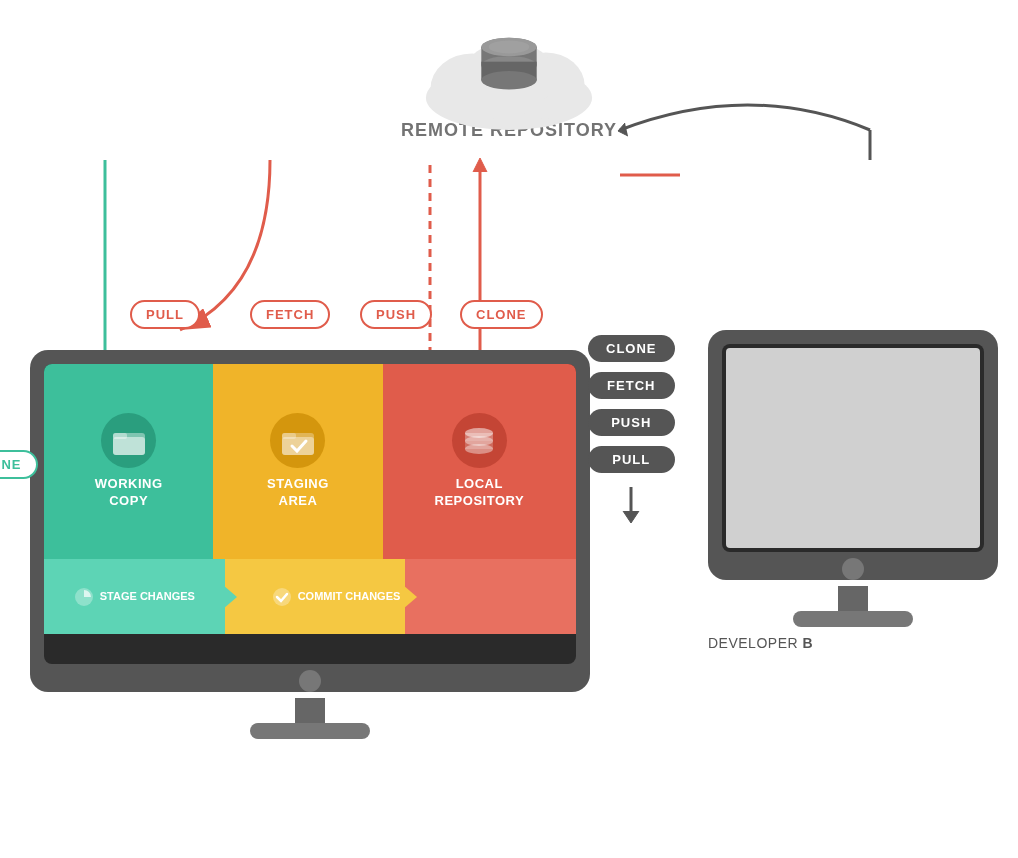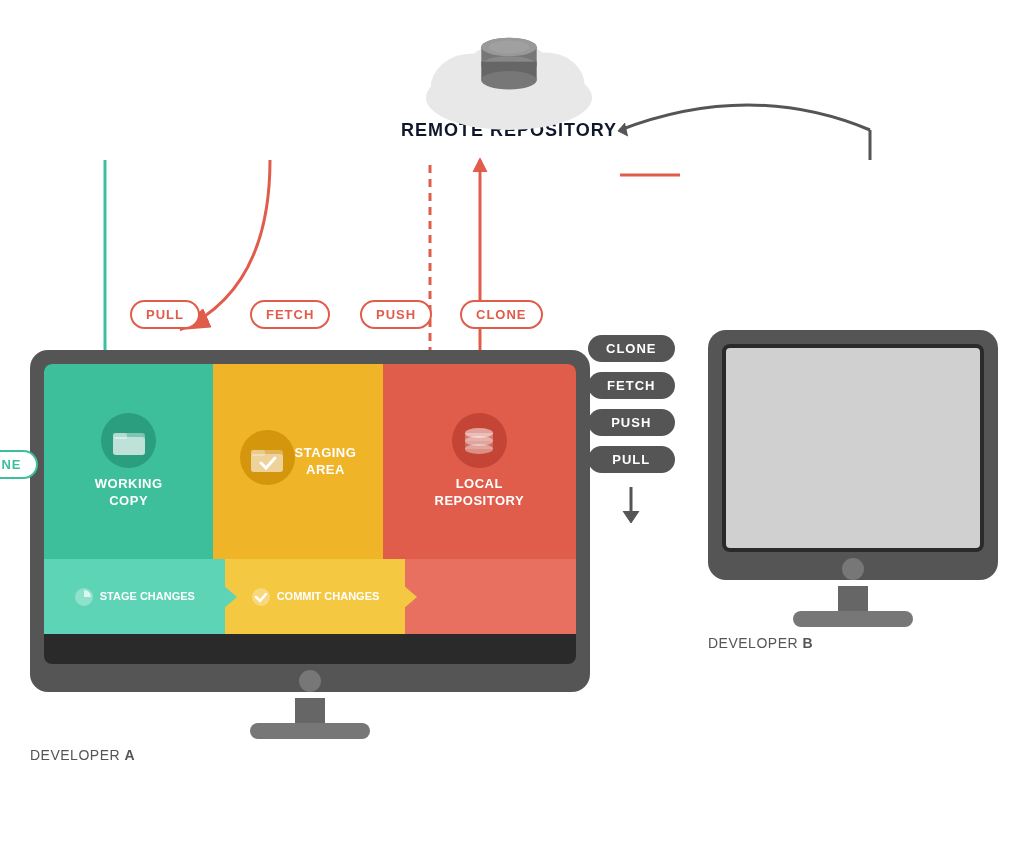--- a/index.html
+++ b/index.html
@@ -35,21 +35,21 @@
       height: 120px;
     }
     .cloud svg {
       width: 220px;
       height: 120px;
     }
     .remote-label {
       font-size: 18px;
       font-weight: 900;
       letter-spacing: 1px;
-      color: #0f172a;
+      color: #737373;
       margin-top: -10px;
       text-align: center;
     }
 
     
     .monitor-a {
       position: absolute;
       left: 30px;
       top: 290px;
       width: 560px;
@@ -89,21 +89,21 @@
       display: flex;
       flex-direction: column;
       align-items: center;
       justify-content: center;
       padding: 10px;
     }
     .staging-area {
       background: #f0b429;
       flex: 1;
       display: flex;
-      flex-direction: row;
+      flex-direction: column;
       align-items: center;
       justify-content: center;
       padding: 10px;
     }
     .local-repo {
       background: #e05c4b;
       flex: 1;
       display: flex;
       flex-direction: column;
       align-items: center;
@@ -145,21 +145,21 @@
       align-items: center;
       justify-content: center;
       padding: 5px;
       position: relative;
     }
     .workflow-sa {
       background: #f5c842;
       flex: 1;
       display: flex;
       align-items: center;
-      justify-content: center;
+      justify-content: flex-end;
       padding: 5px;
       position: relative;
     }
     .workflow-lr {
       background: #e87060;
       flex: 1;
     }
     .workflow-label {
       color: white;
       font-size: 11px;
@@ -411,23 +411,20 @@
             <div class="workflow-lr"></div>
           </div>
         </div>
       </div>
       <div class="monitor-button"></div>
     </div>
     <div class="monitor-stand">
       <div class="stand-neck"></div>
       <div class="stand-base"></div>
     </div>
-    <div class="dev-label">
-      <span>DEVELOPER</span> <strong>A</strong>
-    </div>
   </div>
 
   <div class="monitor-b">
 
     <div style="position:absolute; left:-120px; top:5px; display:flex; flex-direction:column; gap:10px;">
       <div class="dev-b-badge">CLONE</div>
       <div class="dev-b-badge">FETCH</div>
       <div class="dev-b-badge">PUSH</div>
       <div class="dev-b-badge">PULL</div>
 

